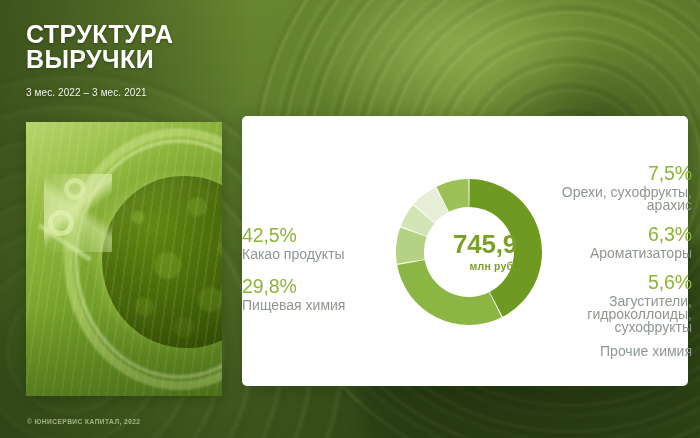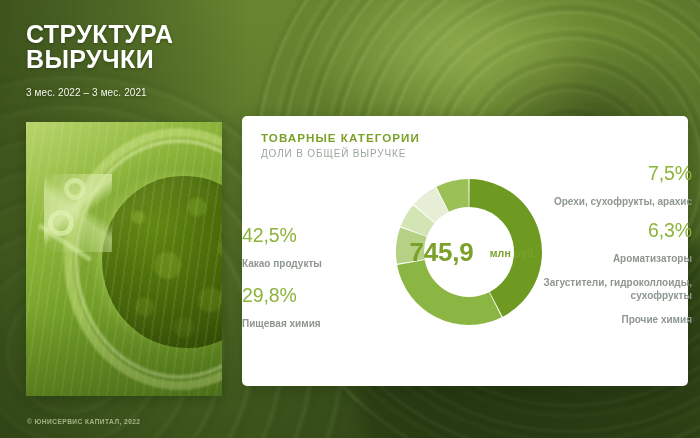--- a/index.html
+++ b/index.html
@@ -118,34 +118,34 @@
     background:#ffffff;border-radius:5px;box-shadow:0 4px 16px rgba(20,34,8,.26);
   }
   .card-head{position:absolute;left:19px;top:15px;}
   .card-title{color:#7ba128;font-size:11.6px;font-weight:bold;letter-spacing:1.05px;line-height:14px;}
   .card-sub{color:#9aa79c;font-size:10px;letter-spacing:.85px;line-height:13px;margin-top:2px;}
 
   
   .donut-wrap{position:absolute;left:151px;top:60px;width:152px;height:152px;}
   .donut-svg{display:block;}
   .donut-center{
-    position:absolute;left:4px;top:0;width:152px;height:152px;
-    display:flex;flex-direction:row;align-items:center;justify-content:center;
+    position:absolute;left:16px;top:0;width:152px;height:152px;
+    display:flex;flex-direction:column;align-items:center;justify-content:center;
     pointer-events:none;
   }
   .donut-value{color:#7ba12a;font-size:26px;font-weight:bold;line-height:27px;letter-spacing:-.2px;}
   .donut-unit{color:#7ba12a;font-size:10.5px;font-weight:bold;line-height:13px;margin-top:2px;letter-spacing:.2px;padding-left:16px;}
 
   
   .labels-left{position:absolute;left:0;top:108px;width:140px;}
   .labels-right{position:absolute;left:300px;top:46px;width:150px;text-align:right;}
   .lab{margin-bottom:11px;}
   .labels-left .lab{margin-bottom:14px;}
   .lab-pct{color:#8cb43a;font-size:19.5px;line-height:23px;letter-spacing:-.1px;}
-  .lab-name{color:#8e978e;font-size:10px;line-height:13px;margin-top:10px;font-weight:bold;}
+  .lab-name{color:#8e978e;font-size:14px;line-height:13px;margin-top:1px;}
 
   
   .footer{
     position:absolute;left:27px;bottom:13px;z-index:6;
     color:rgba(226,238,200,.62);font-size:6.6px;letter-spacing:.45px;font-weight:bold;
   }
 </style>
 </head>
 <body>
 
@@ -179,24 +179,20 @@
     <div class="ph-clasp"></div>
     <div class="ph-clasp-r1"></div>
     <div class="ph-clasp-r2"></div>
     <div class="ph-clasp-bar"></div>
     <div class="ph-stripes"></div>
     <div class="ph-sheen"></div>
   </div>
 
   <div class="card">
 
-    <div class="card-head">
-      <div class="card-title">ТОВАРНЫЕ КАТЕГОРИИ</div>
-      <div class="card-sub">ДОЛИ В ОБЩЕЙ ВЫРУЧКЕ</div>
-    </div>
 
     <div class="labels-left">
       <div class="lab">
         <div class="lab-pct">42,5%</div>
         <div class="lab-name">Какао продукты</div>
       </div>
       <div class="lab">
         <div class="lab-pct">29,8%</div>
         <div class="lab-name">Пищевая химия</div>
       </div>
@@ -228,20 +224,21 @@
     <div class="labels-right">
       <div class="lab">
         <div class="lab-pct">7,5%</div>
         <div class="lab-name">Орехи, сухофрукты, арахис</div>
       </div>
       <div class="lab">
         <div class="lab-pct">6,3%</div>
         <div class="lab-name">Ароматизаторы</div>
       </div>
       <div class="lab">
+        <div class="lab-pct">5,6%</div>
         <div class="lab-name">Загустители, гидроколлоиды, сухофрукты</div>
       </div>
       <div class="lab">
         <div class="lab-name">Прочие химия</div>
       </div>
     </div>
 
   </div>
 
   <div class="footer">© ЮНИСЕРВИС КАПИТАЛ, 2022</div>

